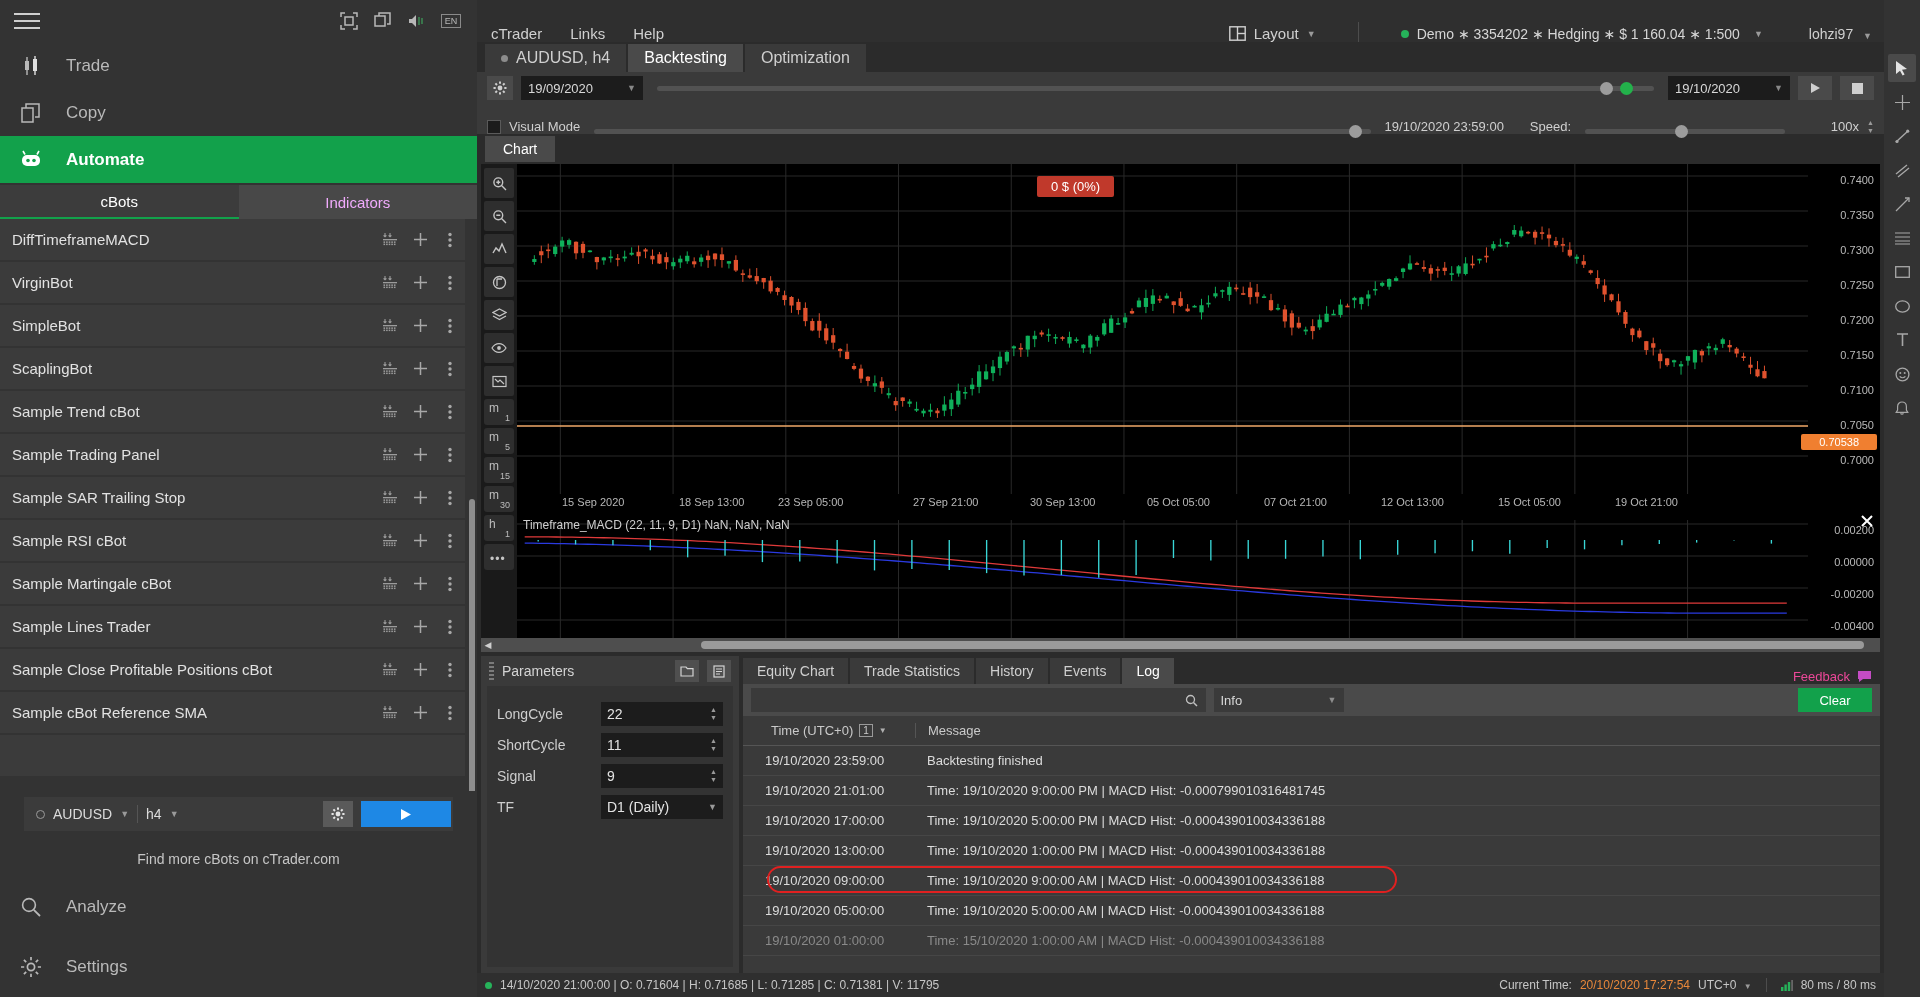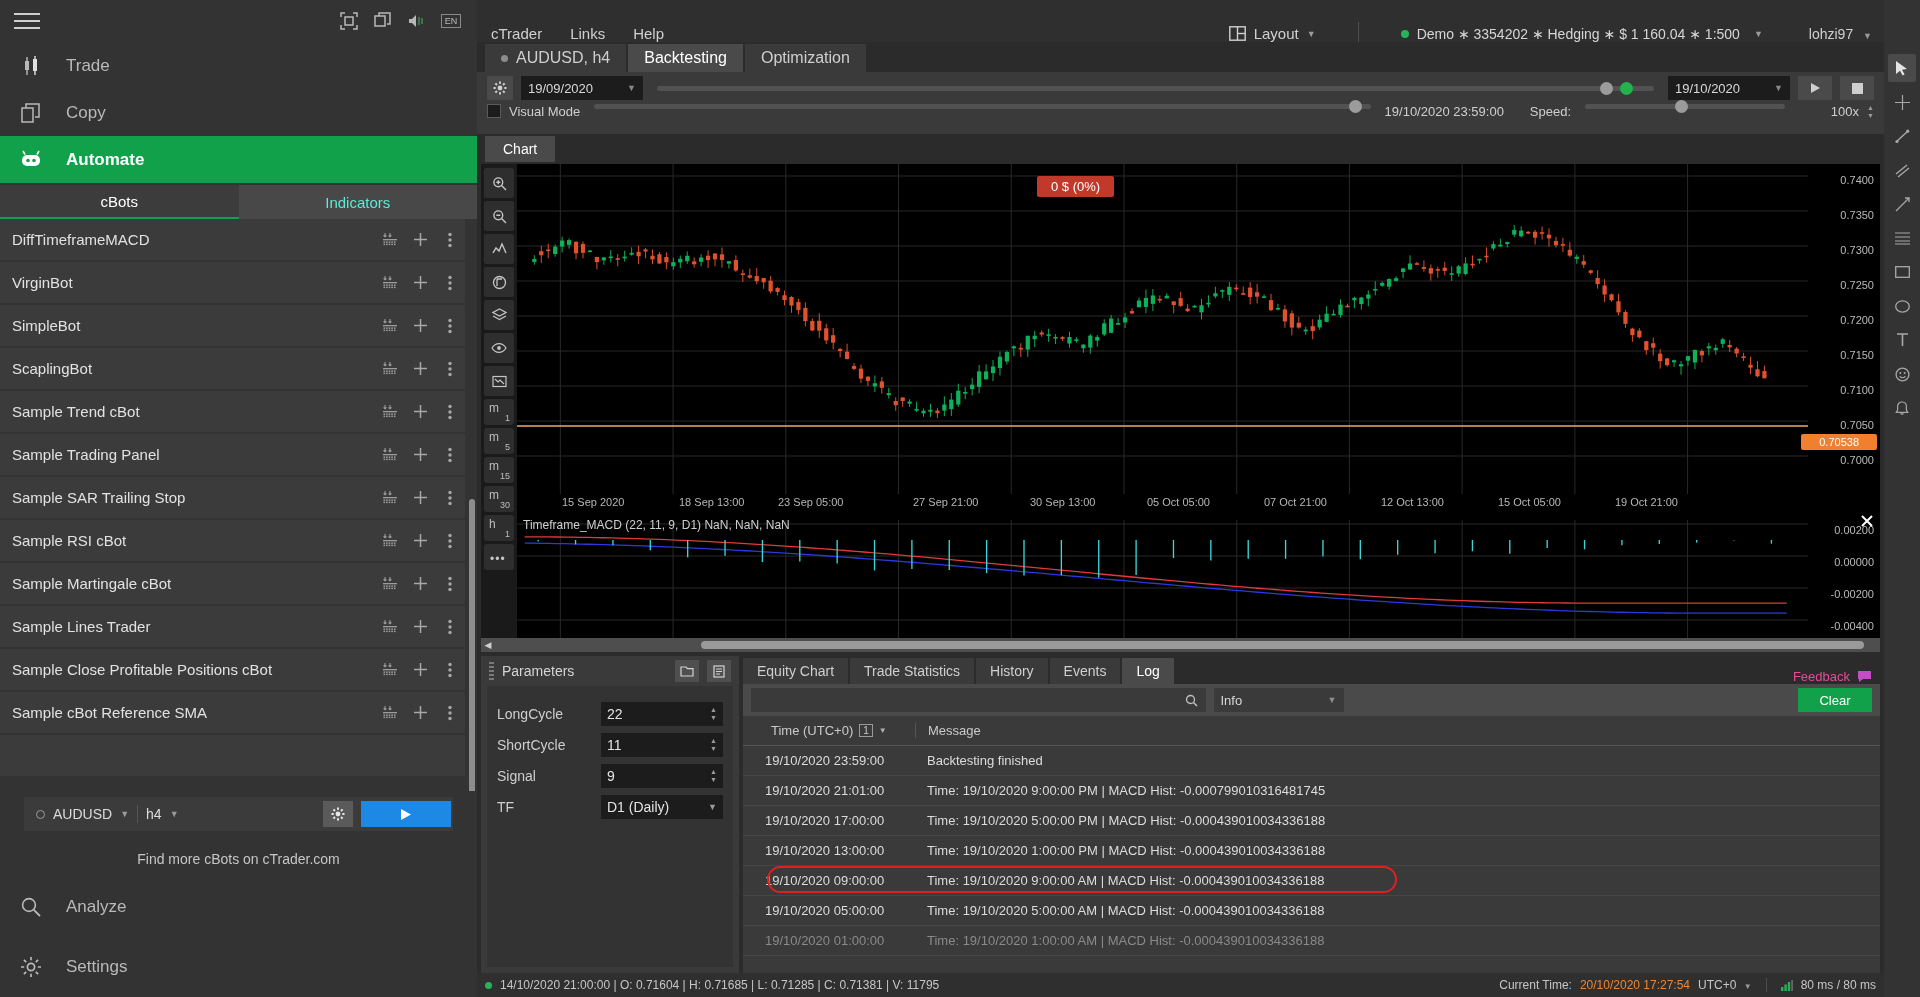--- a/index.html
+++ b/index.html
@@ -19,21 +19,21 @@
   .hamburger { width: 26px; height: 22px; display: flex; flex-direction: column; justify-content: center; gap: 5px; cursor: pointer; }
   .hamburger i { display: block; height: 2px; background: #cfcfcf; width: 26px; }
   .sb-top-spacer { flex: 1; }
   .sb-icn { width: 24px; height: 24px; margin-left: 10px; display: flex; align-items: center; justify-content: center; opacity: .85; cursor: pointer; }
 
   .nav-item { height: 47px; display: flex; align-items: center; padding-left: 18px; gap: 22px; cursor: pointer; color: #b9b9b9; font-size: 17px; }
   .nav-item.active { background: #12a14b; color: #fff; font-weight: bold; }
   .nav-ico { width: 26px; height: 26px; display: flex; align-items: center; justify-content: center; }
 
   .tabs-row { display: flex; height: 34px; background: #2f2f2f; margin-top: 2px; }
-  .tab-half { flex: 1; display: flex; align-items: center; justify-content: center; font-size: 15px; color: #5eead4; cursor: pointer; background: #3a3a3a; }
+  .tab-half { flex: 1; display: flex; align-items: center; justify-content: center; font-size: 15px; color: #f0abfc; cursor: pointer; background: #3a3a3a; }
   .tab-half.sel { background: #3c3c3c; border-bottom: 2px solid #12a14b; color: #fff; }
   .tab-half.alt { background: #484848; }
 
   .search-row { display: flex; align-items: center; height: 34px; margin: 8px 6px 4px 0; gap: 4px; padding-left: 0; }
   .search-box { flex: 1; height: 30px; background: #141414; border: 1px solid #141414; display: flex; align-items: center; padding: 0 8px; }
   .search-box input { flex: 1; background: transparent; border: 0; outline: none; color: #ddd; font-size: 14px; font-family: "Liberation Sans", sans-serif; }
   .btn-sm { height: 28px; padding: 0 12px; background: #4a4a4a; color: #ddd; border: 0; font-size: 14px; cursor: pointer; font-family: "Liberation Sans", sans-serif; }
 
   .bot-list { flex: 1; overflow: hidden; position: relative; }
   .bot-row { height: 41px; background: #3b3b3b; margin: 0 12px 2px 0; display: flex; align-items: center; padding-left: 12px; cursor: pointer; }
@@ -74,21 +74,21 @@
 
   .ctrl1 { height: 32px; display: flex; align-items: center; gap: 8px; padding: 0 10px; background: #3a3a3a; }
   .ic-btn { width: 26px; height: 24px; background: #4a4a4a; display: flex; align-items: center; justify-content: center; cursor: pointer; }
   .date-sel { height: 24px; min-width: 122px; background: #1c1c1c; display: flex; align-items: center; justify-content: space-between; padding: 0 7px; font-size: 13px; cursor: pointer; }
   .date-sel .cc { color: #888; font-size: 9px; }
   .track { flex: 1; height: 5px; background: #525252; position: relative; border-radius: 3px; margin: 0 6px; }
   .knob { position: absolute; top: -4px; width: 13px; height: 13px; border-radius: 50%; background: #9c9c9c; }
   .knob.g { background: #23b24b; }
   .pl-btn { width: 34px; height: 24px; background: #4a4a4a; display: flex; align-items: center; justify-content: center; cursor: pointer; }
 
-  .ctrl2 { height: 30px; display: flex; align-items: flex-start; gap: 8px; padding: 0 10px; background: #3a3a3a; font-size: 13px; color: #cfcfcf; }
+  .ctrl2 { height: 30px; display: flex; align-items: flex-end; gap: 8px; padding: 0 10px; background: #3a3a3a; font-size: 13px; color: #cfcfcf; }
   .cbx { width: 14px; height: 14px; background: #1c1c1c; border: 1px solid #5a5a5a; cursor: pointer; }
   .track2 { flex: 1; height: 5px; background: #525252; position: relative; border-radius: 3px; margin: 0 6px; }
   .spd-val { width: 60px; text-align: right; }
   .stepper { display: flex; flex-direction: column; gap: 1px; cursor: pointer; }
   .stepper i { font-size: 7px; color: #9a9a9a; line-height: 7px; }
 
   .chart-tab-row { height: 28px; display: flex; align-items: flex-end; padding-left: 8px; background: #2b2b2b; }
   .ctab { height: 26px; padding: 0 18px; display: flex; align-items: center; font-size: 14px; background: #4a4a4a; color: #ffffff; cursor: pointer; }
 
   
@@ -1433,21 +1433,21 @@
               <div class="lrow">
                 <span class="c1">19/10/2020 09:00:00</span>
                 <span class="c2">Time: 19/10/2020 9:00:00 AM | MACD Hist: -0.000439010034336188</span>
               </div>
               <div class="lrow">
                 <span class="c1">19/10/2020 05:00:00</span>
                 <span class="c2">Time: 19/10/2020 5:00:00 AM | MACD Hist: -0.000439010034336188</span>
               </div>
               <div class="lrow faded">
                 <span class="c1">19/10/2020 01:00:00</span>
-                <span class="c2">Time: 19/10/2020 1:00:00 AM | MACD Hist: -0.000439010034336188</span>
+                <span class="c2">Time: 15/10/2020 1:00:00 AM | MACD Hist: -0.000439010034336188</span>
               </div>
             </div>
           <div class="hl-ring"></div>
         </div>
       </div>
     </div>
 
     <div class="statusbar">
       <span class="sb-dot"></span>
       <span>14/10/2020 21:00:00 | O: 0.71604 | H: 0.71685 | L: 0.71285 | C: 0.71381 | V: 11795</span>

